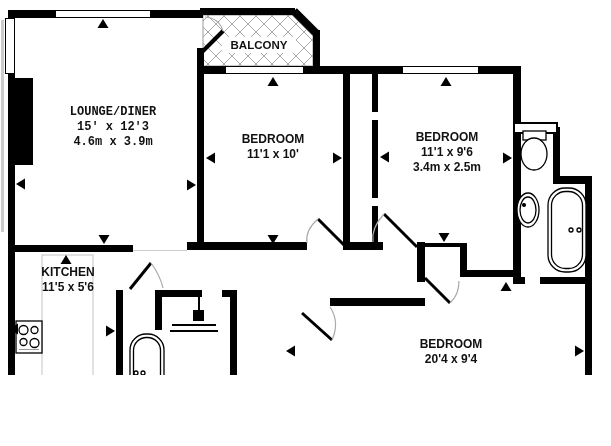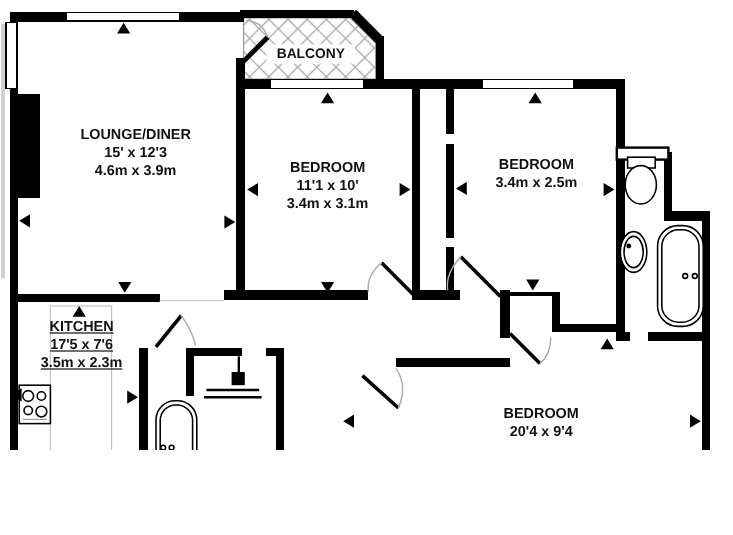--- a/index.html
+++ b/index.html
@@ -201,41 +201,40 @@
       <path d="M444,242 L449.5,233 L438.5,233 Z"></path>
       <path d="M506,282 L511.5,291 L500.5,291 Z"></path>
       <path d="M584,351 L575,345.5 L575,356.5 Z"></path>
       <path d="M506,418 L511.5,409 L500.5,409 Z"></path>
       <path d="M286,351 L295,345.5 L295,356.5 Z"></path>
     </g>
   </svg>
 
   <div class="balcony-label" style="left:222px;top:37px;width:70px;">BALCONY</div>
 
-  <div class="room-label" style="left:43px;top:105px;width:140px;">
+  <div class="room-label" style="left:43px;top:105px;width:140px;font-family:Liberation Mono, monospace;">
     <span>LOUNGE/DINER</span>
     <span>15' x 12'3</span>
     <span>4.6m x 3.9m</span>
   </div>
 
   <div class="room-label" style="left:203px;top:132px;width:140px;">
     <span>BEDROOM</span>
     <span>11'1 x 10'</span>
-    <span>3.4m x 3.1m</span>
   </div>
 
   <div class="room-label" style="left:377px;top:130px;width:140px;">
     <span>BEDROOM</span>
+    <span>11'1 x 9'6</span>
     <span>3.4m x 2.5m</span>
   </div>
 
-  <div class="room-label" style="left:0px;top:265px;width:136px;text-decoration:underline;">
+  <div class="room-label" style="left:0px;top:265px;width:136px;">
     <span>KITCHEN</span>
-    <span>17'5 x 7'6</span>
-    <span>3.5m x 2.3m</span>
+    <span>11'5 x 5'6</span>
   </div>
 
   <div class="room-label" style="left:381px;top:337px;width:140px;">
     <span>BEDROOM</span>
     <span>20'4 x 9'4</span>
   </div>
 
 </div>
 
 </body></html>

